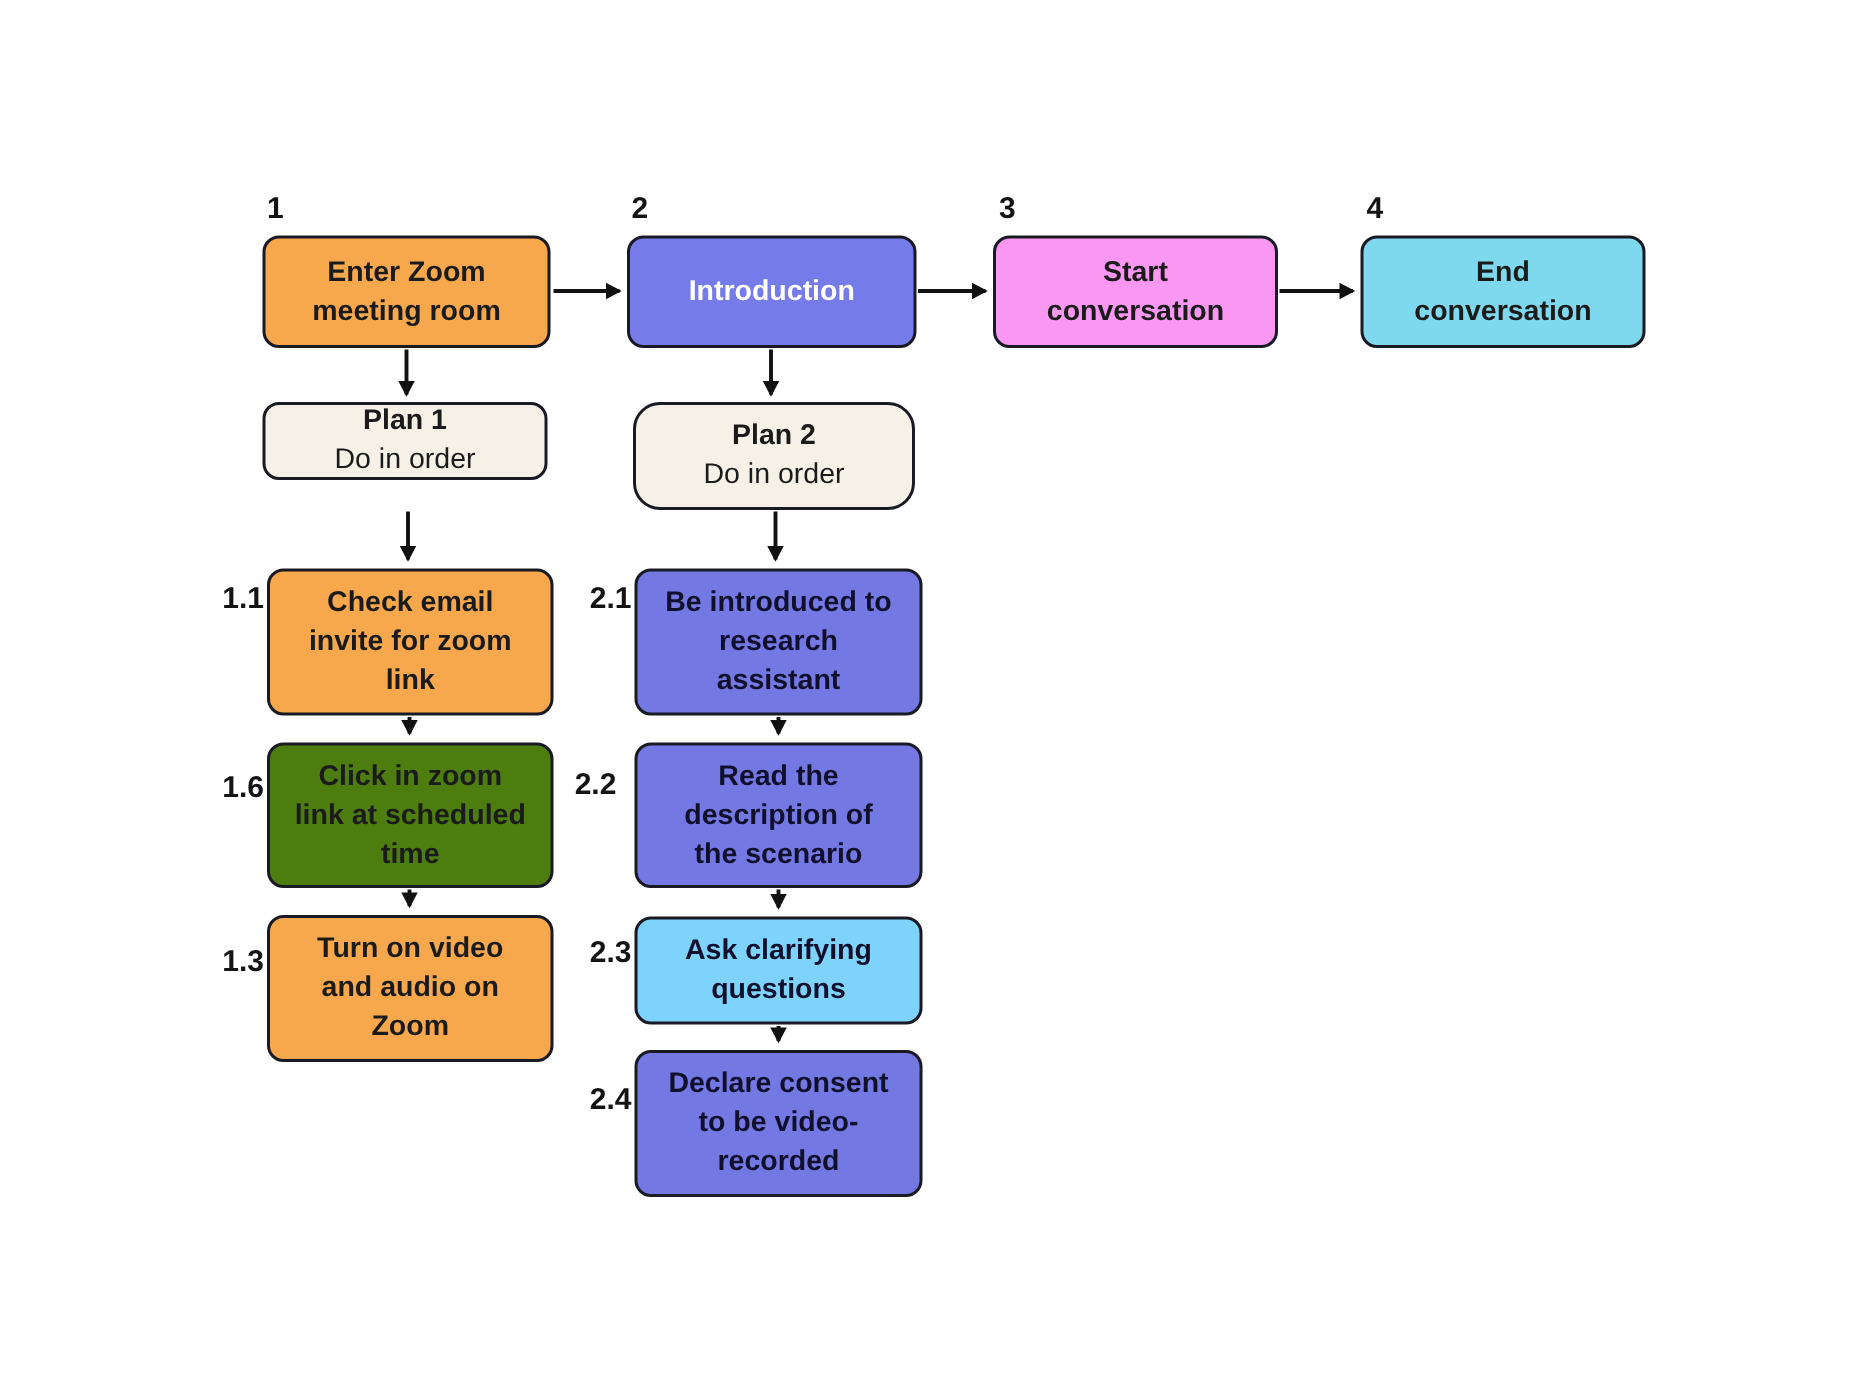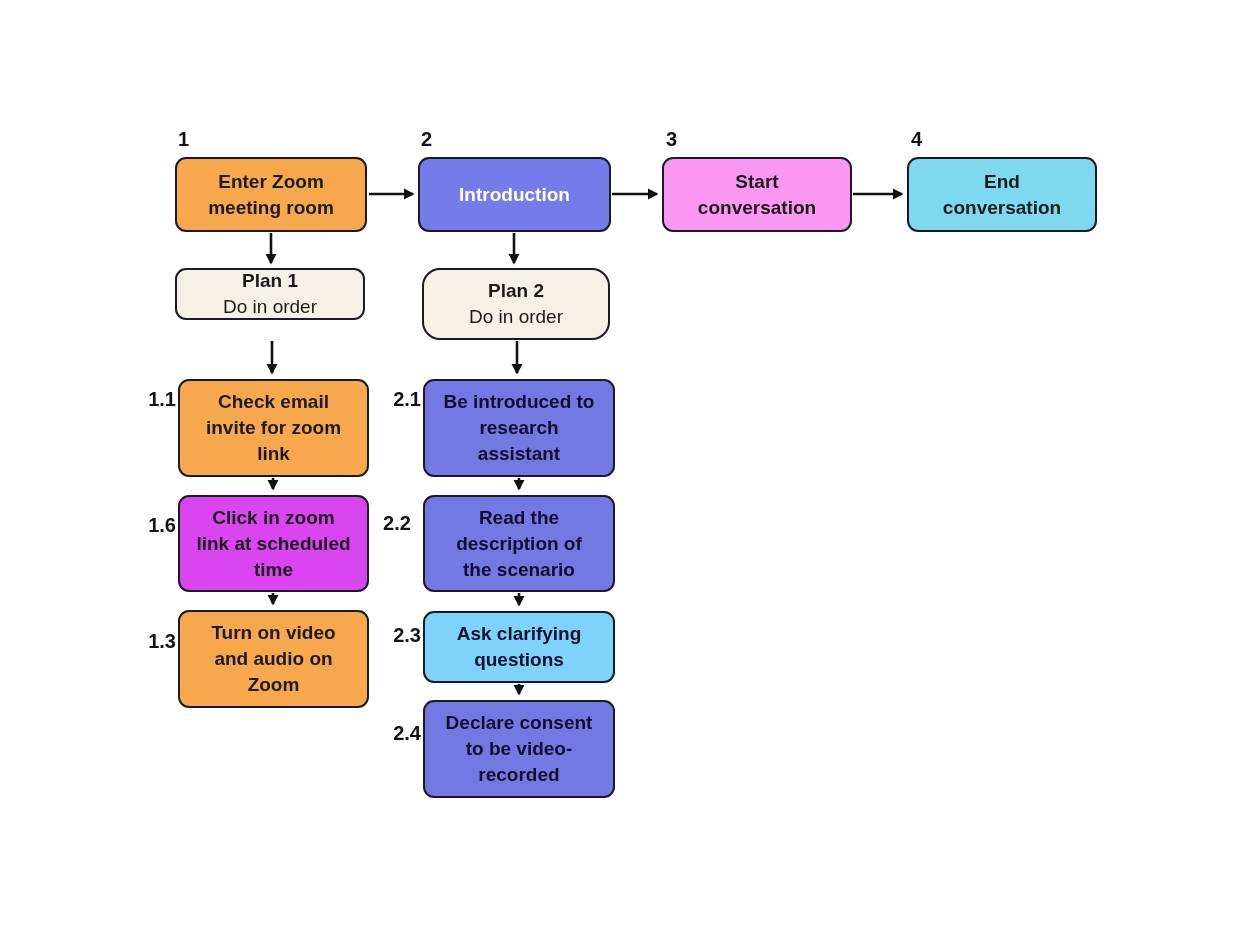--- a/index.html
+++ b/index.html
@@ -114,21 +114,21 @@
     <div class="plan-sub">Do in order</div>
   </div>
 
   <div class="num sub-num" style="left:128px; top:386px;">1.1</div>
   <div class="num sub-num" style="left:128px; top:512px;">1.6</div>
   <div class="num sub-num" style="left:128px; top:628px;">1.3</div>
 
   <div class="node" style="left: 178px; top: 379px; width: 191px; height: 98px; background-color: rgb(247, 168, 77);">
     <span>Check email invite for zoom link</span>
   </div>
-  <div class="node" style="left: 178px; top: 495px; width: 191px; height: 97px; background-color: #d946ef;">
+  <div class="node" style="left: 178px; top: 495px; width: 191px; height: 97px; background-color: #4d7c0f;">
     <span>Click in zoom link at scheduled time</span>
   </div>
   <div class="node" style="left: 178px; top: 610px; width: 191px; height: 98px; background-color: rgb(247, 168, 77);">
     <span>Turn on video and audio on Zoom</span>
   </div>
 
   <div class="num sub-num" style="left:373px; top:386px;">2.1</div>
   <div class="num sub-num" style="left:373px; top:510px;text-align:center;">2.2</div>
   <div class="num sub-num" style="left:373px; top:622px;">2.3</div>
   <div class="num sub-num" style="left:373px; top:720px;">2.4</div>

